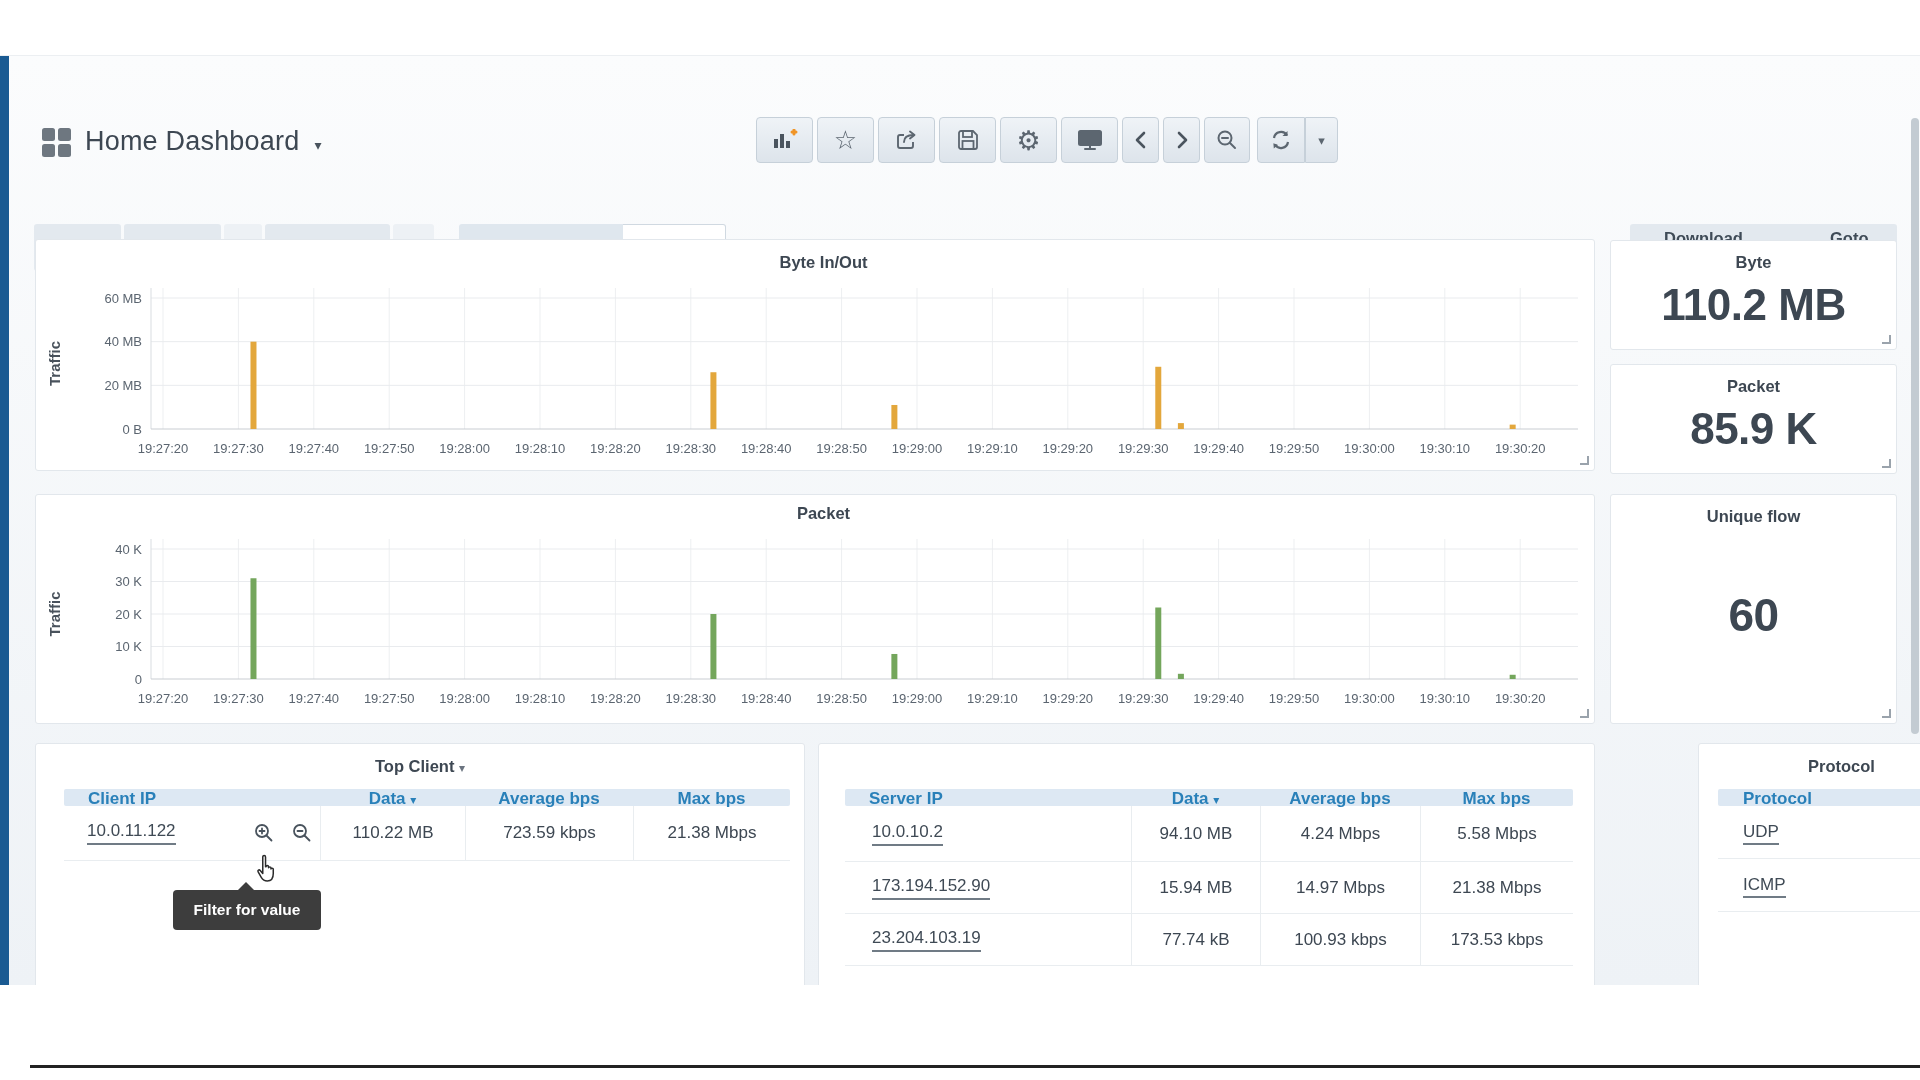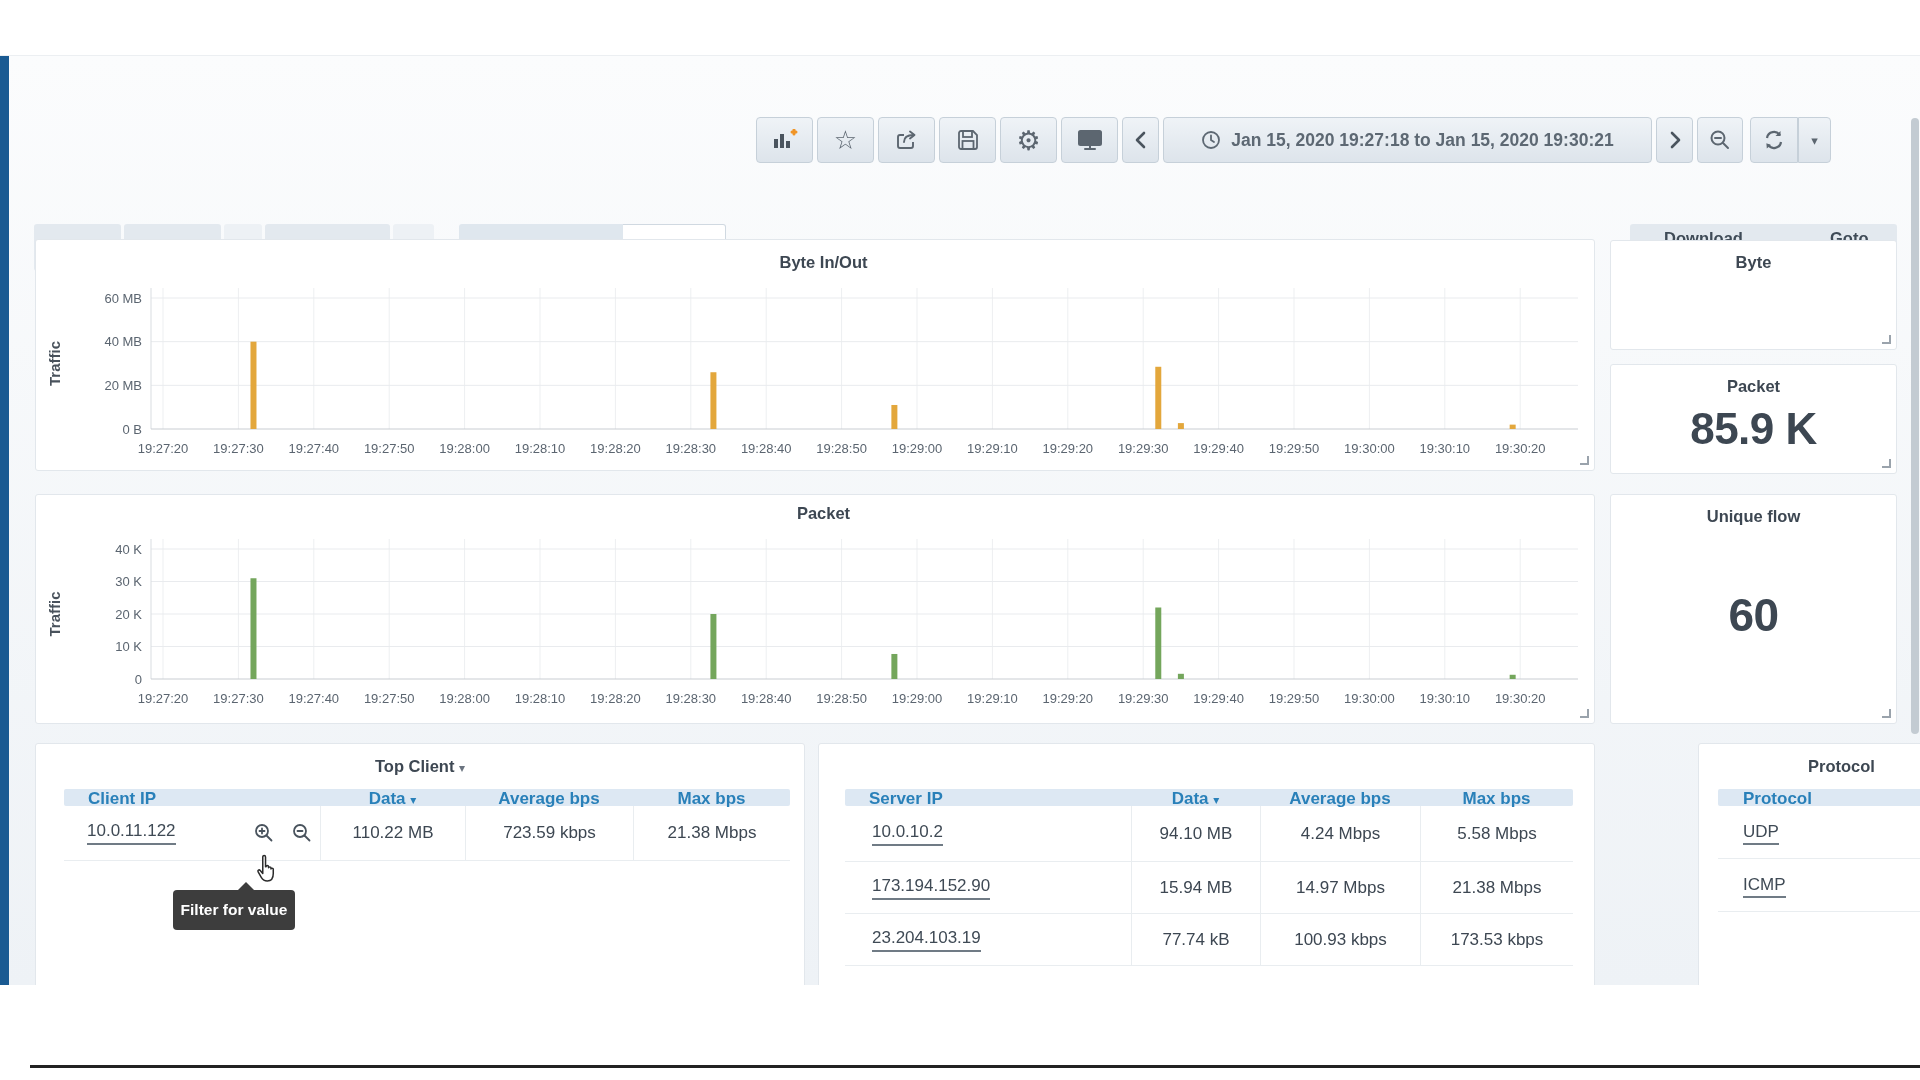--- a/index.html
+++ b/index.html
@@ -91,38 +91,48 @@
   #panel-protocol .tbl { left:19px; width:244px; }
   .cell-ip { position:relative; text-align:left !important; padding-left:23px; height:100%;
              display:flex; align-items:center; }
   .iplink { color:#3f4a55; padding-bottom:2px; border-bottom:2px solid #707b85; cursor:pointer; }
   .row-icon { position:absolute; top:50%; margin-top:-10px; color:#49535d; cursor:pointer; }
   .proto-head { grid-template-columns:244px; }
   .proto-row { grid-template-columns:244px; height:53px; }
   .proto-row > div { text-align:left; padding-left:25px; }
 
   
-  .tooltip { position:absolute; left:137px; top:146px; width:122px; height:40px; background:#3d3d3d;
+  .tooltip { position:absolute; left:137px; top:146px; width:148px; height:40px; background:#3d3d3d;
              border-radius:4px; color:#fff; font-size:15.5px; font-weight:bold;
              display:flex; align-items:center; justify-content:center; z-index:5; }
   .tooltip::before { content:""; position:absolute; top:-8px; left:65px; border:8px solid transparent;
                      border-bottom-color:#3d3d3d; border-top:none; }
   .cursor-hand { position:absolute; left:216px; top:110px; z-index:6; }
 
   
   .scroll-thumb { position:absolute; left:1911px; top:62px; width:8px; height:616px;
                   background:#c3cbd2; border-radius:4px; cursor:grab; }
   .bottom-line { position:absolute; left:30px; right:0; top:1065px; height:3px; background:#222; }
 </style>
 </head>
 <body>
 
 <div class="dash">
   <div class="stripe"></div>
 
+  <div class="title-wrap">
+    <div class="grid-icon">
+        <span></span>
+        <span></span>
+        <span></span>
+        <span></span>
+      </div>
+    <span class="page-title">Home Dashboard</span>
+    <span class="title-caret caret-glyph"></span>
+  </div>
 
   <div class="toolbar">
     <div class="tbtn">
       <svg width="26" height="22" viewBox="0 0 26 22">
         <rect x="2" y="10" width="4" height="9" fill="#4a545e"></rect>
         <rect x="8" y="5" width="4" height="14" fill="#4a545e"></rect>
         <rect x="14" y="12" width="4" height="7" fill="#4a545e"></rect>
         <path d="M20 3 h4 M22 1 v4" stroke="#f09426" stroke-width="3" stroke-linecap="round"></path>
       </svg>
     </div>
@@ -149,27 +159,20 @@
     <div class="tbtn ml22">
       <svg width="26" height="22" viewBox="0 0 26 22" fill="none" stroke="#5c6670" stroke-width="2">
         <rect x="2" y="2" width="22" height="14" rx="1.5" fill="#5c6670"></rect>
         <path d="M13 16 v3 M8 20 h10" stroke-linecap="round"></path>
       </svg>
     </div>
     <div class="tbtn narrow ml24">
       <svg width="14" height="18" viewBox="0 0 14 18" fill="none" stroke="#4a545e" stroke-width="2.6" stroke-linecap="round" stroke-linejoin="round">
         <path d="M10 2 L3 9 L10 16"></path>
       </svg>
-    </div>
-    <div class="tbtn date" style="margin-left:4px;">
-      <svg width="20" height="20" viewBox="0 0 20 20" fill="none" stroke="#5d6873" stroke-width="1.8">
-        <circle cx="10" cy="10" r="8"></circle>
-        <path d="M10 5.5 V10 L13 12" stroke-linecap="round"></path>
-      </svg>
-      <span>Jan 15, 2020 19:27:18 to Jan 15, 2020 19:30:21</span>
     </div>
     <div class="tbtn narrow">
       <svg width="14" height="18" viewBox="0 0 14 18" fill="none" stroke="#4a545e" stroke-width="2.6" stroke-linecap="round" stroke-linejoin="round">
         <path d="M4 2 L11 9 L4 16"></path>
       </svg>
     </div>
     <div class="tbtn zoomw ml10">
       <svg width="22" height="22" viewBox="0 0 22 22" fill="none" stroke="#5c6670" stroke-width="2">
         <circle cx="9" cy="9" r="6.5"></circle>
         <path d="M14 14 L19 19" stroke-linecap="round"></path>
@@ -276,20 +279,21 @@
         <text x="1408.8000000000002" y="213" text-anchor="middle" fill="#5b6570" font-size="13">19:30:10</text>
         <text x="1484.2" y="213" text-anchor="middle" fill="#5b6570" font-size="13">19:30:20</text>
         <text x="24" y="123.5" fill="#49525c" font-size="15" font-weight="600" text-anchor="middle" transform="rotate(-90 24 123.5)">Traffic</text>
       </svg>
     <div class="chart-title panel-title">Byte In/Out</div>
     <span class="rsz"></span>
   </div>
 
   <div class="panel card" id="card-byte">
     <div class="panel-title">Byte</div>
+    <div class="stat-value">110.2 MB</div>
     <span class="rsz"></span>
   </div>
   <div class="panel card" id="card-packet">
     <div class="panel-title">Packet</div>
     <div class="stat-value">85.9 K</div>
     <span class="rsz"></span>
   </div>
 
   <div class="panel" id="panel-packet">
     <svg class="chart-svg" id="chart-svg-1" width="1558" height="228">

